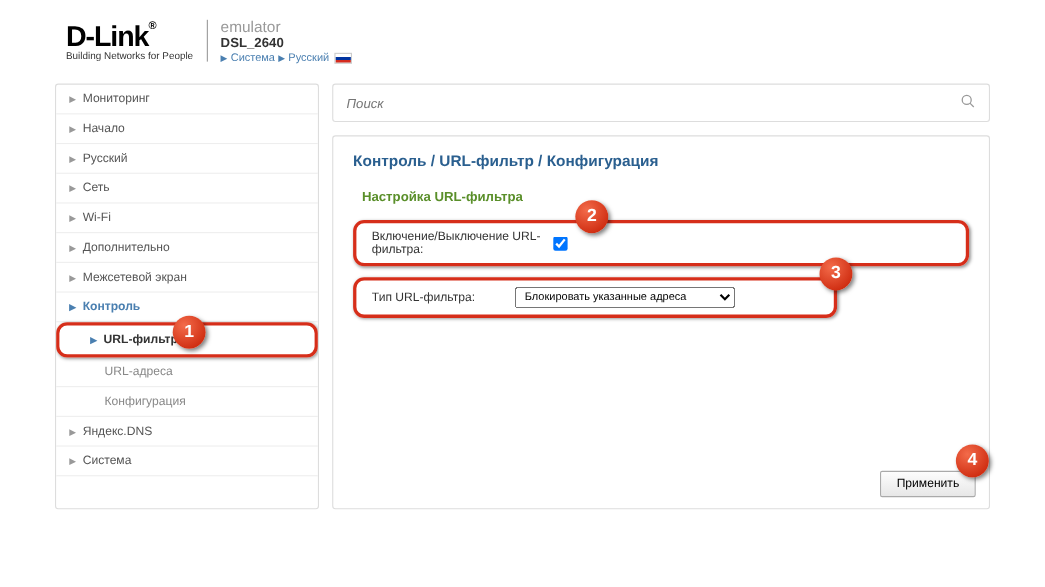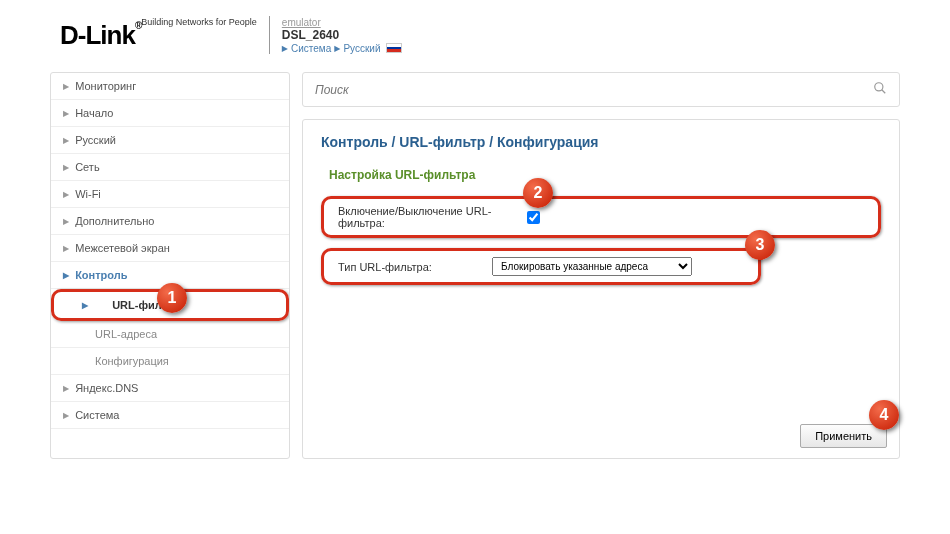--- a/index.html
+++ b/index.html
@@ -1,25 +1,25 @@
 <!DOCTYPE html>
 <html><head>
 <meta charset="utf-8">
 <style>
 * { box-sizing: border-box; margin: 0; padding: 0; }
 body { font-family: Arial, sans-serif; font-size: 12px; background: #fff; color: #333; }
 .page { width: 950px; height: 534px; position: relative; padding: 8px 20px; }
 .header { display: flex; align-items: center; margin-bottom: 10px; padding: 8px 40px; }
-.logo { display: flex; flex-direction: row; }
+.logo { display: flex; flex-direction: column; }
 .logo-main { font-size: 26px; font-weight: 900; color: #000; letter-spacing: -1px; }
 .logo-main sup { font-size: 10px; vertical-align: top; }
 .logo-sub { font-size: 9px; color: #333; margin-top: -3px; }
 .divider { width: 1px; height: 38px; background: #999; margin: 0 12px; }
 .hdr-right { display: flex; flex-direction: column; }
-.hdr-emul { font-size: 10px; color: #999; text-decoration: underline; }
+.hdr-emul { font-size: 14px; color: #999; }
 .hdr-model { font-size: 12px; font-weight: bold; color: #333; }
 .hdr-links { display: flex; align-items: center; gap: 3px; font-size: 10px; margin-top: 1px; }
 .hdr-links .arrow { color: #4a7fb0; font-size: 8px; }
 .hdr-links a { color: #4a7fb0; text-decoration: none; }
 .flag { width: 16px; height: 10px; display: inline-block; background: linear-gradient(to bottom, #fff 33%, #0033a0 33%, #0033a0 66%, #d52b1e 66%); border: 1px solid #ccc; vertical-align: middle; margin-left: 2px; }
 .body { display: flex; gap: 12px; padding: 0 30px; }
 .sidebar { width: 240px; border: 1px solid #ddd; border-radius: 3px; background: #fff; overflow: hidden; }
 .side-item { border-bottom: 1px solid #eee; padding: 7px 12px; font-size: 11px; color: #555; cursor: pointer; display: flex; align-items: center; gap: 6px; }
 .side-item.sub { padding-left: 28px; font-size: 11px; }
 .side-item.sub2 { padding-left: 44px; color: #888; }
@@ -33,21 +33,21 @@
 .search-icon { color: #999; font-size: 14px; }
 .content { border: 1px solid #ddd; border-radius: 3px; padding: 14px 18px; flex: 1; position: relative; min-height: 340px; }
 .breadcrumb { font-size: 14px; font-weight: bold; color: #2a5f8f; margin-bottom: 18px; }
 .section-title { font-size: 12px; font-weight: bold; color: #5a8f2a; margin-bottom: 14px; margin-left: 8px; }
 .form-row { display: flex; align-items: center; padding: 6px 14px; margin-bottom: 10px; font-size: 11px; }
 .form-label { width: 165px; color: #333; }
 select { font-size: 10px; padding: 2px 4px; width: 200px; }
 .apply-btn { position: absolute; right: 18px; bottom: 14px; padding: 5px 14px; font-size: 11px; border: 1px solid #aaa; background: linear-gradient(#fdfdfd,#e7e7e7); border-radius: 2px; cursor: pointer; }
 
 
-.hl { border: 3px solid #d62e1a; border-radius: 10px; box-shadow: 1px 1px 3px rgba(0,0,0,0.4); gap: 24px; }
+.hl { border: 3px solid #d62e1a; border-radius: 10px; box-shadow: 1px 1px 3px rgba(0,0,0,0.4); }
 .badge { position: absolute; width: 30px; height: 30px; border-radius: 50%; background: radial-gradient(circle at 35% 30%, #f36b4a, #c41a00); color: #fff; font-weight: bold; font-size: 16px; display: flex; align-items: center; justify-content: center; box-shadow: 2px 2px 4px rgba(0,0,0,0.5); z-index: 10; }
 .hl-wrap { position: relative; }
 </style>
 </head>
 <body>
 
 <div class="page">
   <div class="header">
     <div class="logo">
       <div class="logo-main"><span>D-Link</span><sup>®</sup></div>

